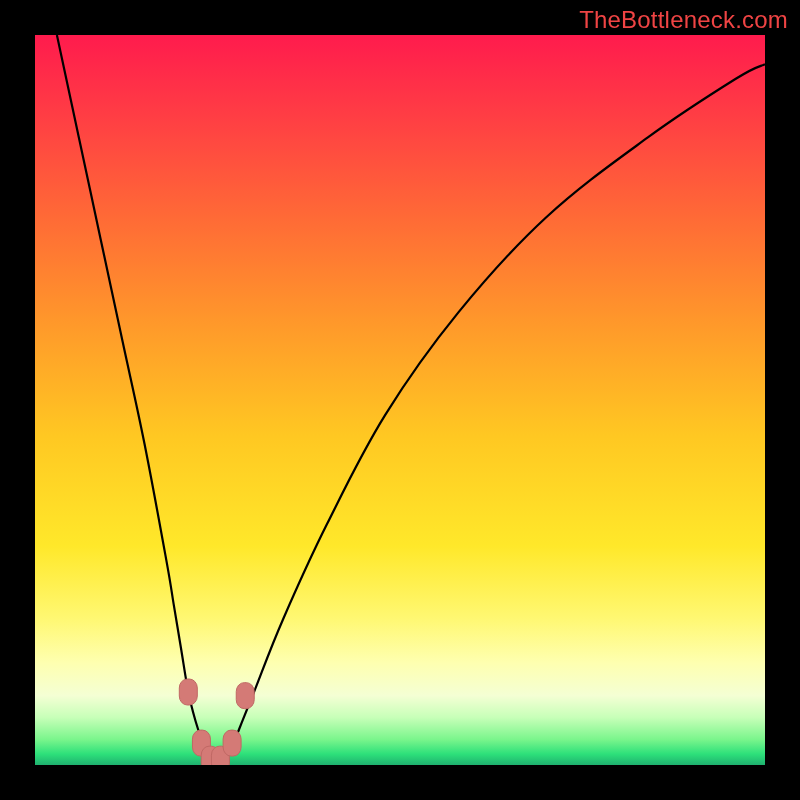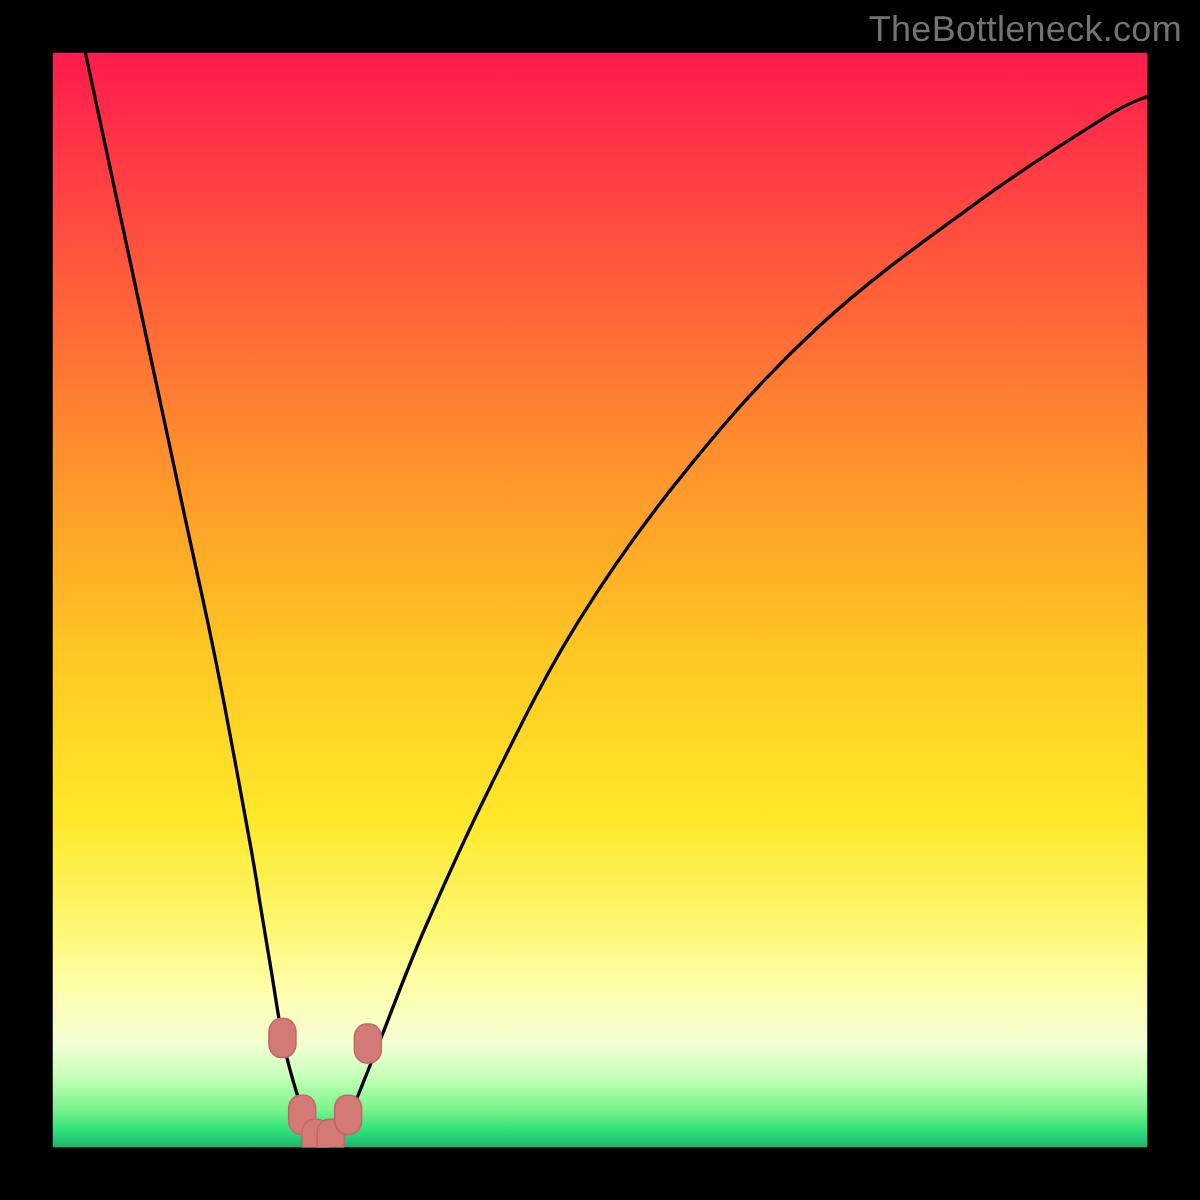--- a/index.html
+++ b/index.html
@@ -31,21 +31,21 @@
     left: 0;
     top: 0;
     width: 730px;
     height: 730px;
     pointer-events: none;
   }
   .watermark {
     position: absolute;
     top: 6px;
     right: 12px;
-    color: #737373;
+    color: #ef4444;
     font-size: 24px;
     font-weight: 500;
     letter-spacing: 0.2px;
   }
 </style>
 </head>
 <body>
 
 <div class="frame">
   <svg class="gradient" viewBox="0 0 730 730" preserveAspectRatio="none">

